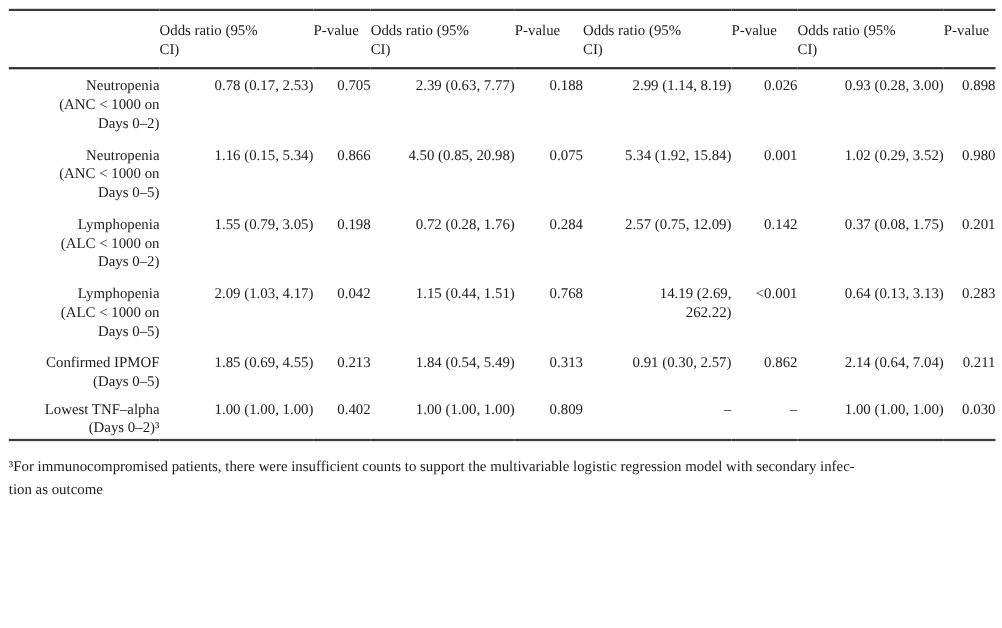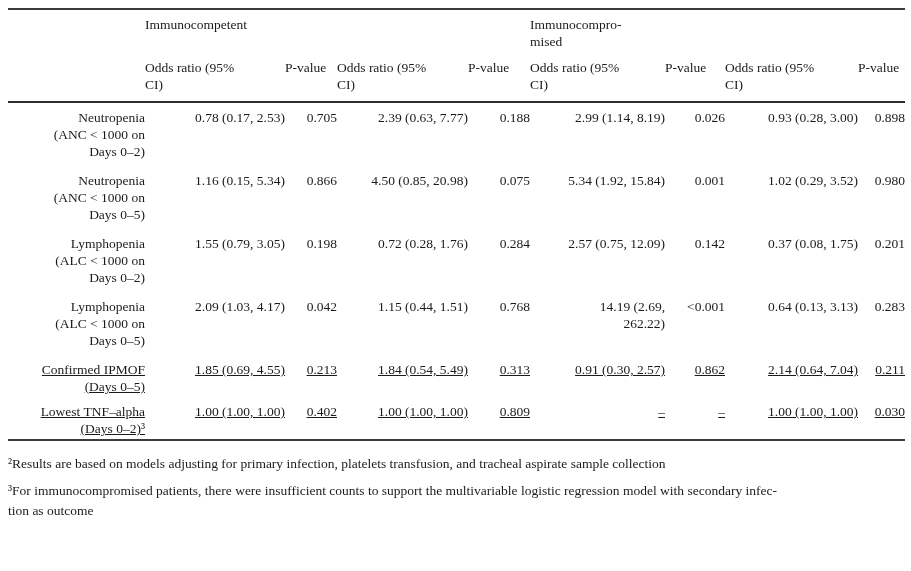--- a/index.html
+++ b/index.html
@@ -34,21 +34,21 @@
     font-size: 13.5px;
     line-height: 17px;
     padding: 0;
     white-space: pre;
     overflow: hidden;
   }
   tr.h1 td { padding-top: 6px; }
   tr.h2 td { padding-top: 11px; }
   tr.h3 td { padding-top: 9px; padding-bottom: 8px; }
   tbody td { padding-top: 6px; padding-bottom: 6px; text-align: right; }
-  tbody tr:nth-child(n+5) td { padding-bottom: 2px; text-decoration: underline; }
+  tbody tr:nth-child(n+5) td { padding-bottom: 2px; }
   .row-label {
     padding-left: 8px;
     text-indent: -8px;
   }
   .val {
     padding-left: 18px;
     text-indent: -18px;
   }
   .footnotes {
     margin-top: 13px;
@@ -71,26 +71,20 @@
       <col style="width:140px">
       <col style="width:52px">
       <col style="width:131px">
       <col style="width:62px">
       <col style="width:135px">
       <col style="width:60px">
       <col style="width:133px">
       <col style="width:47px">
     </colgroup>
     <thead>
-      <tr class="h1">
-        <td></td>
-        <td colspan="4">Immunocompetent</td>
-        <td colspan="4">Immunocompro-
-mised</td>
-      </tr>
       <tr class="h3">
         <td></td>
         <td>Odds ratio (95%
 CI)</td>
         <td>P-value</td>
         <td>Odds ratio (95%
 CI)</td>
         <td>P-value</td>
         <td>Odds ratio (95%
 CI)</td>
@@ -175,17 +169,16 @@
           <td class="val">0.809</td>
           <td class="val">–</td>
           <td class="val">–</td>
           <td class="val">1.00 (1.00, 1.00)</td>
           <td class="val">0.030</td>
         </tr>
       </tbody>
   </table>
 
   <div class="footnotes">
-    <p class="fn">²Results are based on models adjusting for primary infection, platelets transfusion, and tracheal aspirate sample collection</p>
     <p class="fn">³For immunocompromised patients, there were insufficient counts to support the multivariable logistic regression model with secondary infec-
 tion as outcome</p>
   </div>
 </div>
 
 </body></html>

